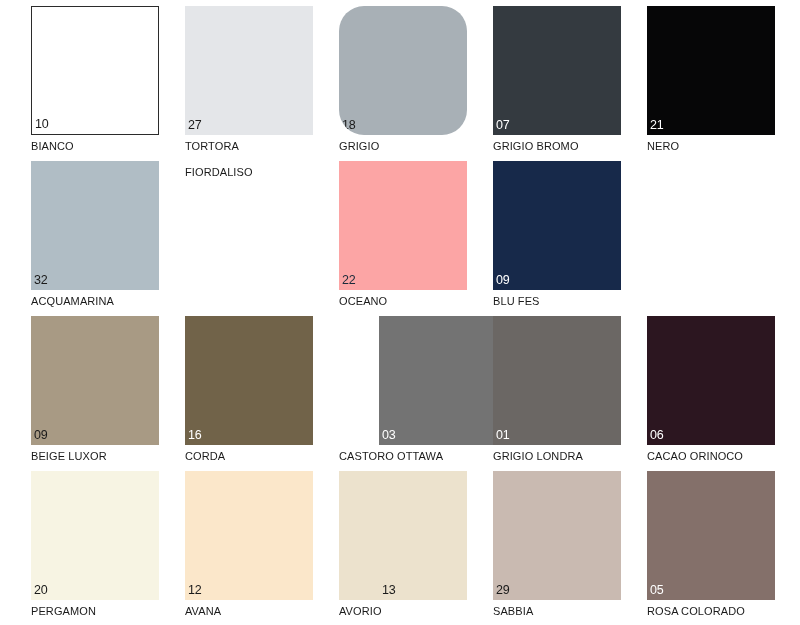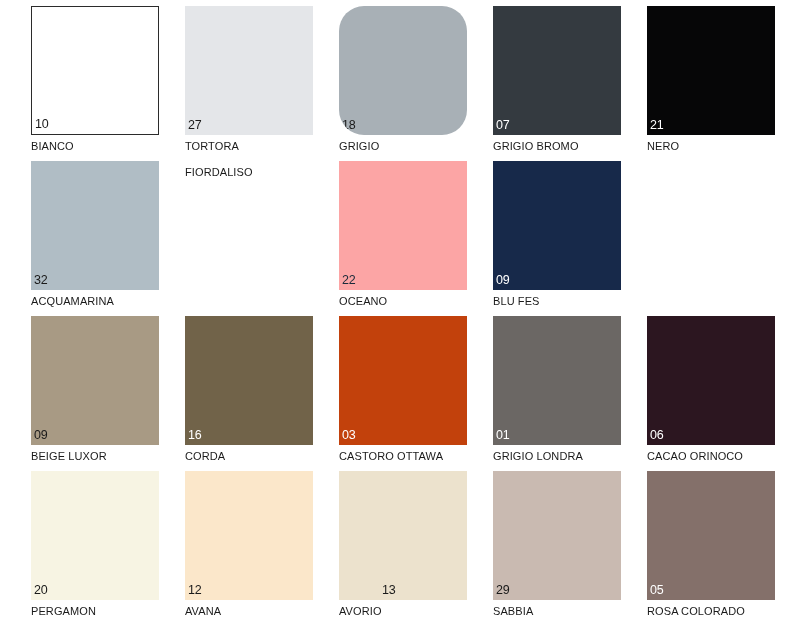--- a/index.html
+++ b/index.html
@@ -139,21 +139,21 @@
         </div>
         <div class="swatch-name">BEIGE LUXOR</div>
       </div>
       <div class="swatch-cell col-2">
         <div class="swatch-chip" style="background: rgb(113, 99, 73);">
           <span class="swatch-code" style="color: rgb(255, 255, 255);">16</span>
         </div>
         <div class="swatch-name">CORDA</div>
       </div>
       <div class="swatch-cell col-3">
-        <div class="swatch-chip" style="background: #c2410c;">
+        <div class="swatch-chip" style="background: #737373; margin-left: 40px;">
           <span class="swatch-code" style="color: rgb(255, 255, 255);">03</span>
         </div>
         <div class="swatch-name">CASTORO OTTAWA</div>
       </div>
       <div class="swatch-cell col-4">
         <div class="swatch-chip" style="background: rgb(107, 103, 100);">
           <span class="swatch-code" style="color: rgb(255, 255, 255);">01</span>
         </div>
         <div class="swatch-name">GRIGIO LONDRA</div>
       </div>

